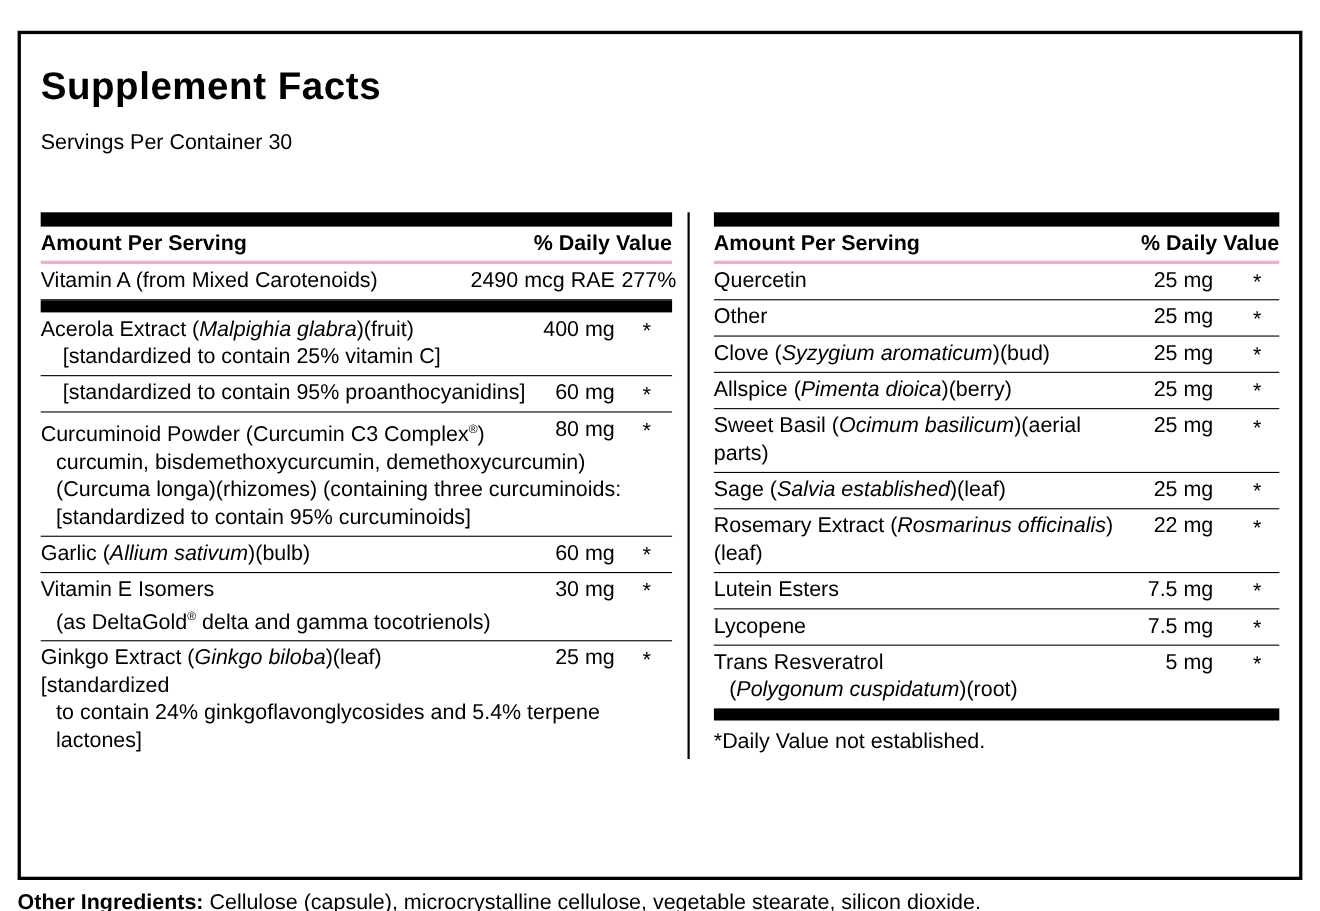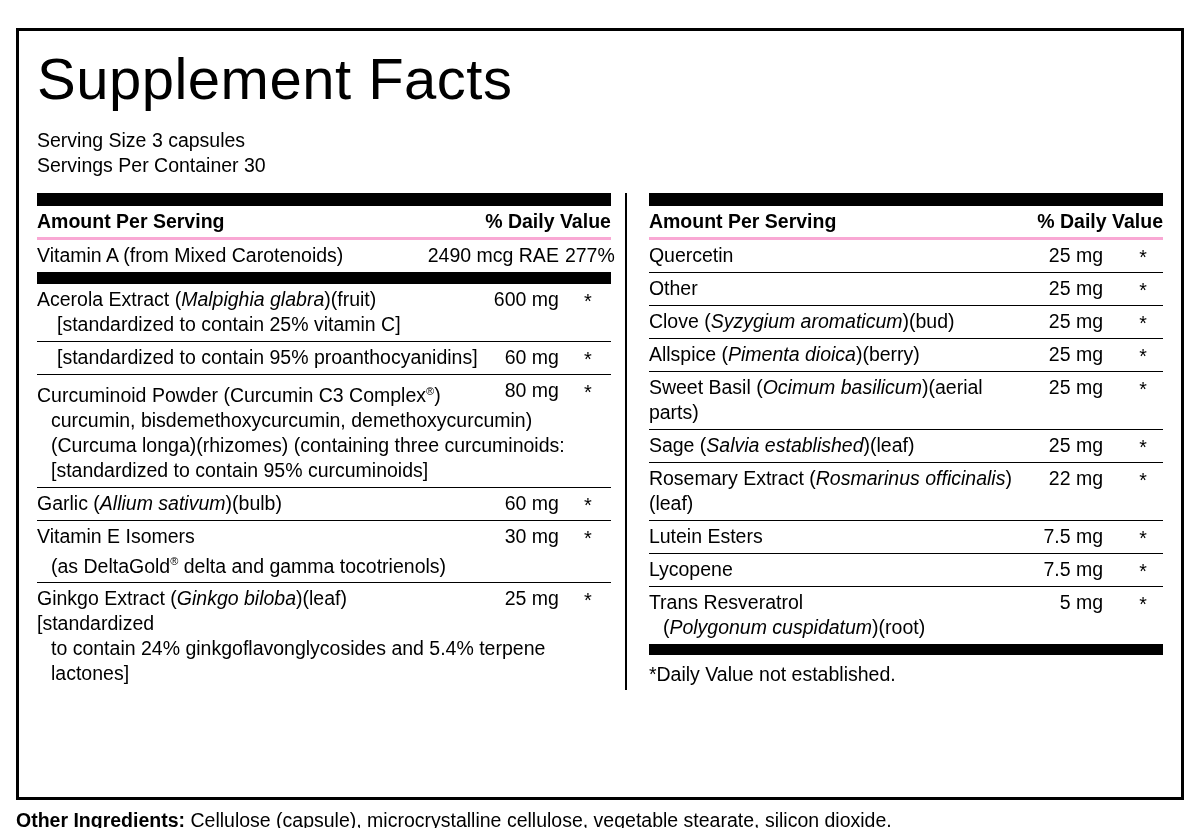--- a/index.html
+++ b/index.html
@@ -25,25 +25,25 @@
     background: #fff;
   }
   .inner {
     position: absolute;
     left: 18px;
     top: 8px;
     right: 18px;
     bottom: 8px;
   }
   .title {
-    font-size: 58px;
-    font-weight: 400;
+    font-size: 35px;
+    font-weight: 700;
     letter-spacing: 0.5px;
     line-height: 60px;
-    margin: 10px 0 19px 0;
+    margin: 10px 0 8px 0;
   }
   .serving {
     font-size: 19.5px;
     line-height: 25px;
   }
   .columns {
     position: absolute;
     top: 154px;
     left: 0;
     right: 0;
@@ -151,38 +151,37 @@
     text-align: center;
   }
 </style>
 </head>
 <body>
 
 <div class="panel">
   <div class="inner">
 
     <div class="title">Supplement Facts</div>
-    <div class="serving">Serving Size 3 capsules</div>
     <div class="serving">Servings Per Container 30</div>
 
     <div class="columns">
 
       <div class="col col-left">
         <div class="bar"></div>
         <div class="hdr">
           <span>Amount Per Serving</span>
           <span>% Daily Value</span>
         </div>
         <div class="rows" id="left-rows">
             <div class="row">
               <div class="main"><span class="nm">Vitamin A (from Mixed Carotenoids)</span><span class="amt">2490 mcg RAE</span><span class="dv">277%</span></div>
             </div>
             <div class="bar thin"></div>
             <div class="row">
-              <div class="main"><span class="nm">Acerola Extract (<i>Malpighia glabra</i>)(fruit)</span><span class="amt">600 mg</span><span class="dv star">*</span></div>
+              <div class="main"><span class="nm">Acerola Extract (<i>Malpighia glabra</i>)(fruit)</span><span class="amt">400 mg</span><span class="dv star">*</span></div>
               <span class="sub">[standardized to contain 25% vitamin C]</span>
             </div>
             <div class="row">
               <div class="main"><span class="amt">60 mg</span><span class="dv star">*</span></div>
               <span class="sub">[standardized to contain 95% proanthocyanidins]</span>
             </div>
             <div class="row">
               <div class="main"><span class="nm">Curcuminoid Powder (Curcumin C3 Complex<sup>®</sup>)</span><span class="amt">80 mg</span><span class="dv star">*</span></div>
               <span class="sub2">curcumin, bisdemethoxycurcumin, demethoxycurcumin)</span>
               <span class="sub2">(Curcuma longa)(rhizomes) (containing three curcuminoids:</span>

